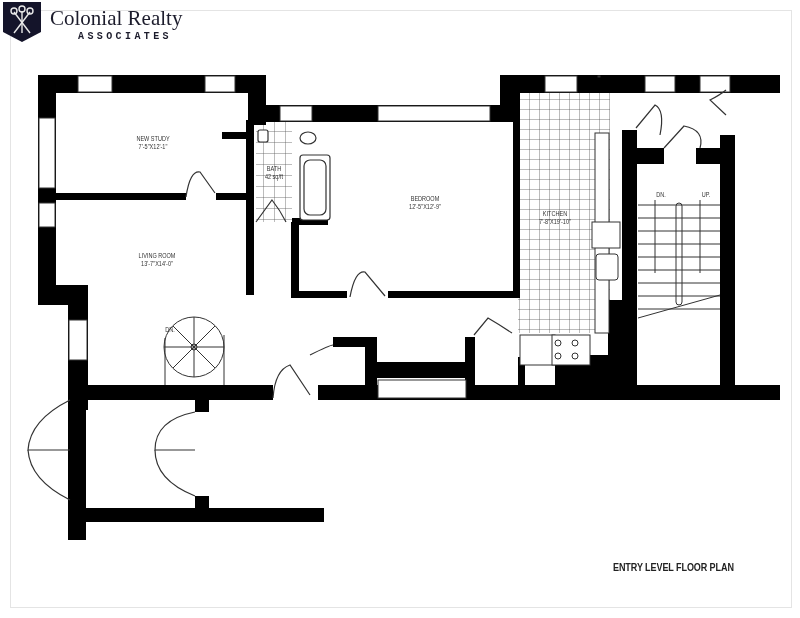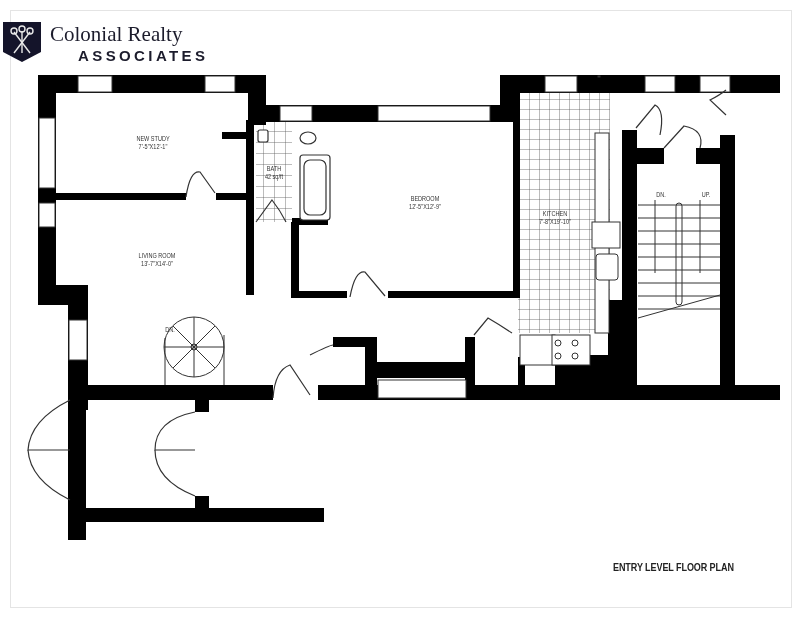--- a/index.html
+++ b/index.html
@@ -1,21 +1,21 @@
 <!DOCTYPE html>
 <html><head>
 <meta charset="utf-8">
 <style>
   html,body{margin:0;padding:0;background:#fff;}
   body{width:800px;height:618px;position:relative;overflow:hidden;font-family:"Liberation Sans",sans-serif;}
-  .logo{position:absolute;left:3px;top:2px;display:flex;align-items:center;margin-top:18px;}
+  .logo{position:absolute;left:3px;top:2px;display:flex;align-items:flex-end;}
   .shield{width:38px;height:40px;}
   .brand{margin-left:9px;}
   .brand-name{font-family:"Liberation Serif",serif;font-size:21px;color:#1c1c2c;line-height:24px;margin-top:2px;}
-  .brand-sub{font-family:Liberation Sans, sans-serif;font-size:15px;font-weight:bold;letter-spacing:3.4px;color:#1c1c2c;margin-left:28px;margin-top:1px;}
+  .brand-sub{font-family:Liberation Mono, monospace;font-size:10px;font-weight:bold;letter-spacing:3.4px;color:#1c1c2c;margin-left:28px;margin-top:1px;}
   .frame{position:absolute;left:10px;top:10px;width:782px;height:598px;border:1px solid #e4e4e4;box-sizing:border-box;}
   svg.plan{position:absolute;left:0;top:0;}
   .lbl{position:absolute;font-family:"Liberation Sans",sans-serif;font-size:6.5px;color:#333;text-align:center;line-height:8px;transform:scaleX(0.85);}
   .title{position:absolute;left:613px;top:561px;font-family:"Liberation Sans",sans-serif;font-weight:bold;font-size:10.5px;color:#222;letter-spacing:-0.1px;transform:scaleX(0.86);transform-origin:left center;}
 </style>
 </head>
 <body>
 
 <div class="frame"></div>
 

